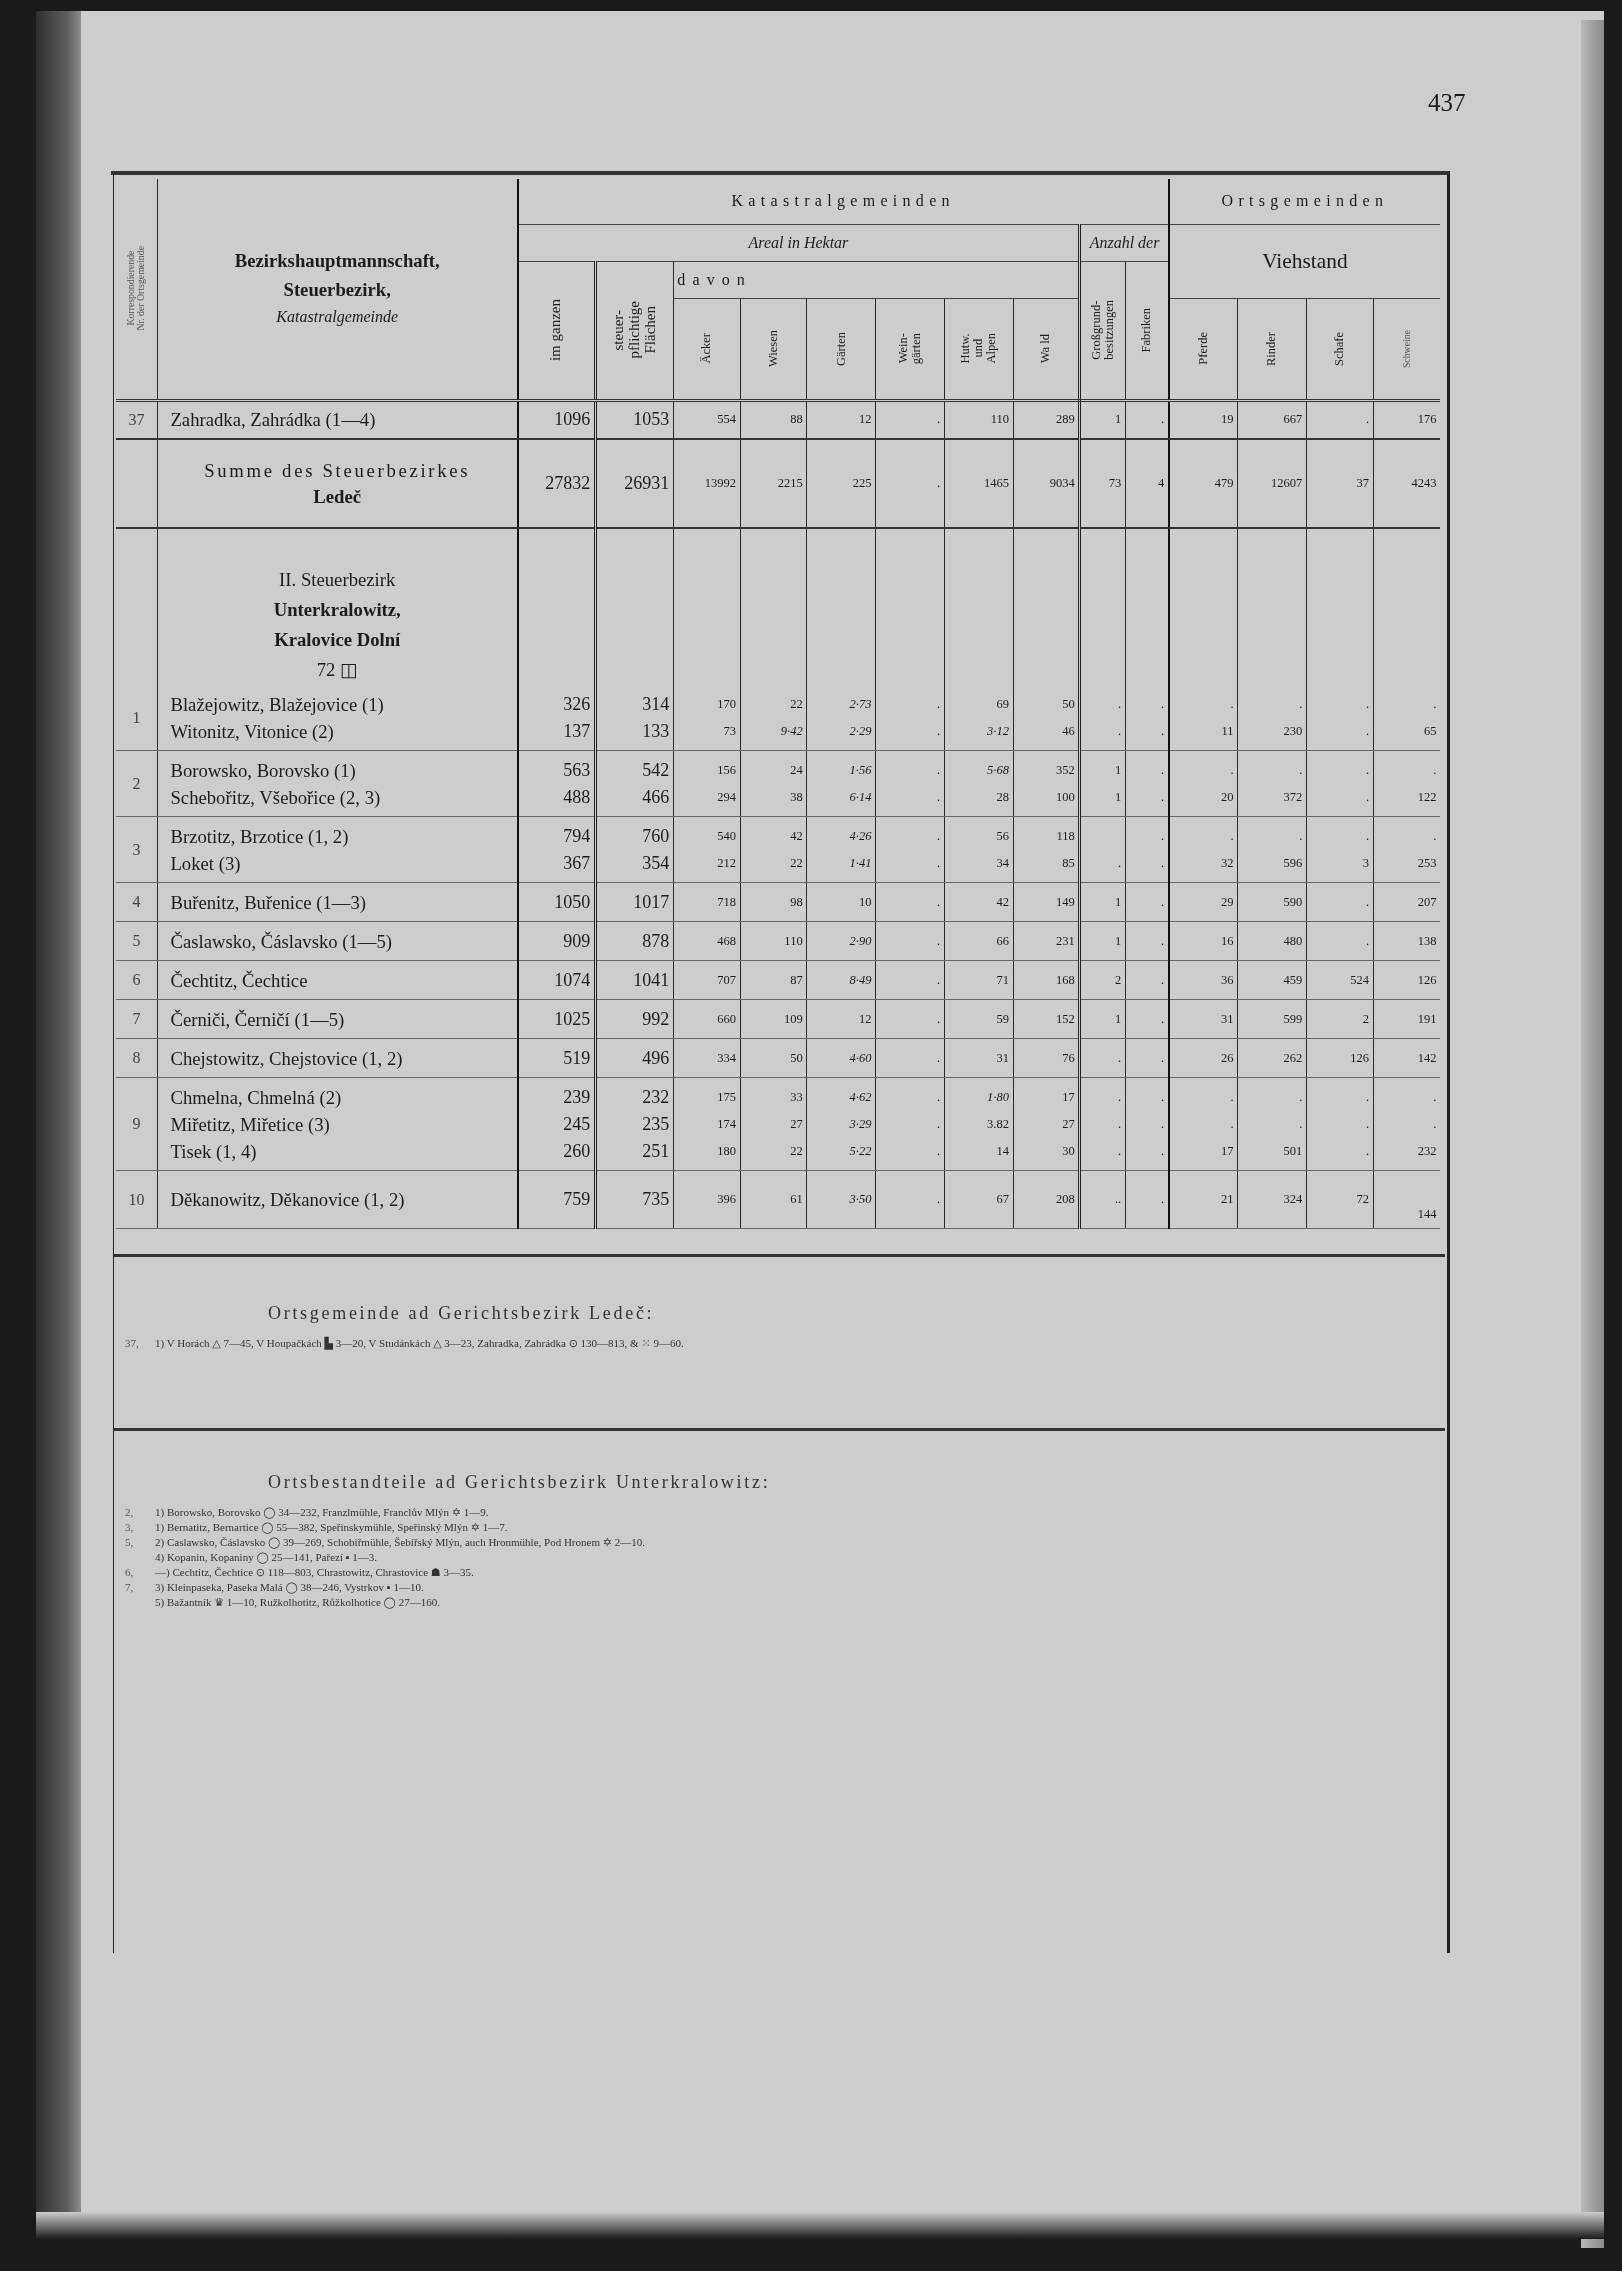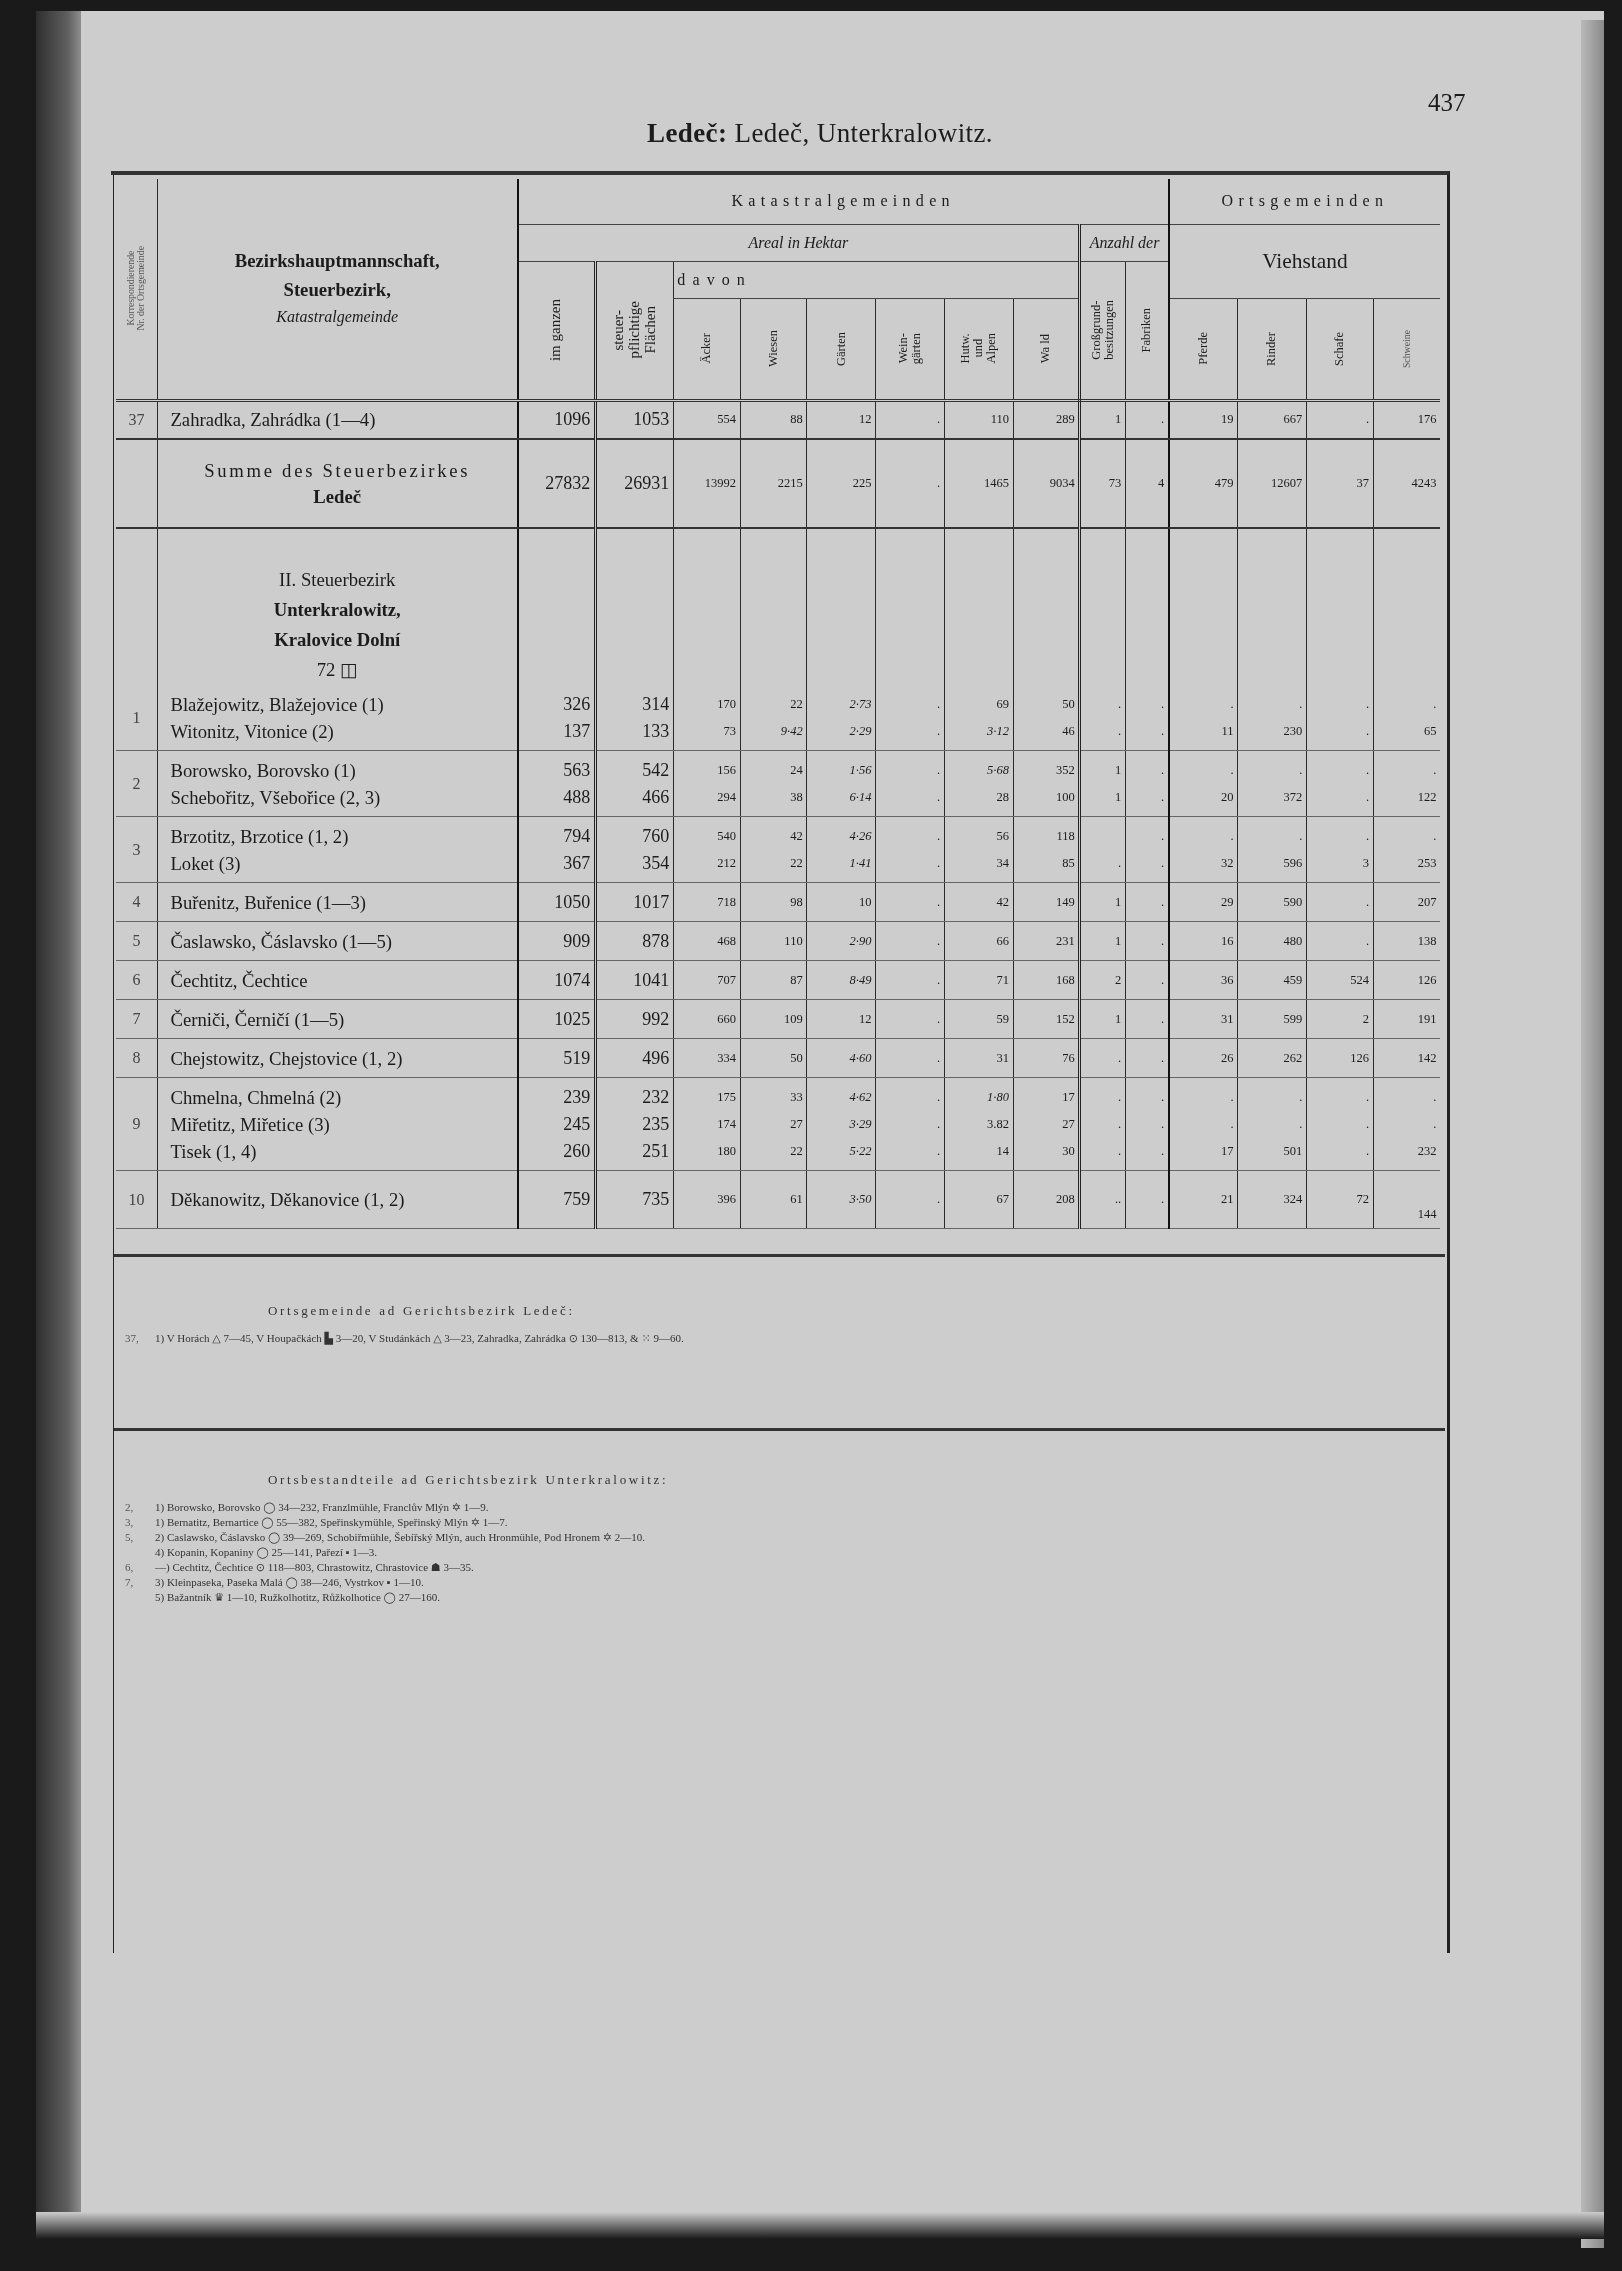--- a/index.html
+++ b/index.html
@@ -76,37 +76,34 @@
   .lines div { height: 21.4px; line-height: 21.4px; }
   .section-title { text-align: center; font-size: 18.7px; line-height: 1.6; padding-top: 36px !important; }
   .section-title .b { font-weight: bold; }
   .sum-label { text-align: center; font-size: 18.7px; line-height: 1.4; }
   .sum-label .spaced { letter-spacing: 2.7px; }
   .sum-label .b { font-weight: bold; }
   .notes {
     position: absolute; left: 89px; font-family: "Liberation Serif", serif; font-size: 11px;
     color: #333;
   }
-  .notes .head { letter-spacing: 2.7px; padding-left: 143px; font-size: 13px; margin-bottom: 12.5px; }
+  .notes .head { letter-spacing: 2.7px; padding-left: 143px; font-size: 18px; margin-bottom: 12.5px; }
   .notes .line { line-height: 15px; white-space: nowrap; }
   .notes .idx { display: inline-block; width: 30px; color: #555; }
   .hr-note { position: absolute; left: 78px; width: 1331px; border-top: 3.6px solid #333; }
 </style>
 </head>
 <body>
 
 <div class="page">
   <div class="binding"></div>
   <div class="edge-right"></div>
   <div class="bottom-shadow"></div>
 
   <div class="page-number">437</div>
-  <div class="page-title">
-    <b>Ledeč:</b><span> Ledeč, Unterkralowitz.</span>
-  </div>
 
   <div class="frame"></div>
   <div class="frame-top"></div>
 
   <table class="stats" id="stats">
     <colgroup>
       <col style="width:41px">
         <col style="width:356px">
       <col style="width:77px">
         <col style="width:77px">

